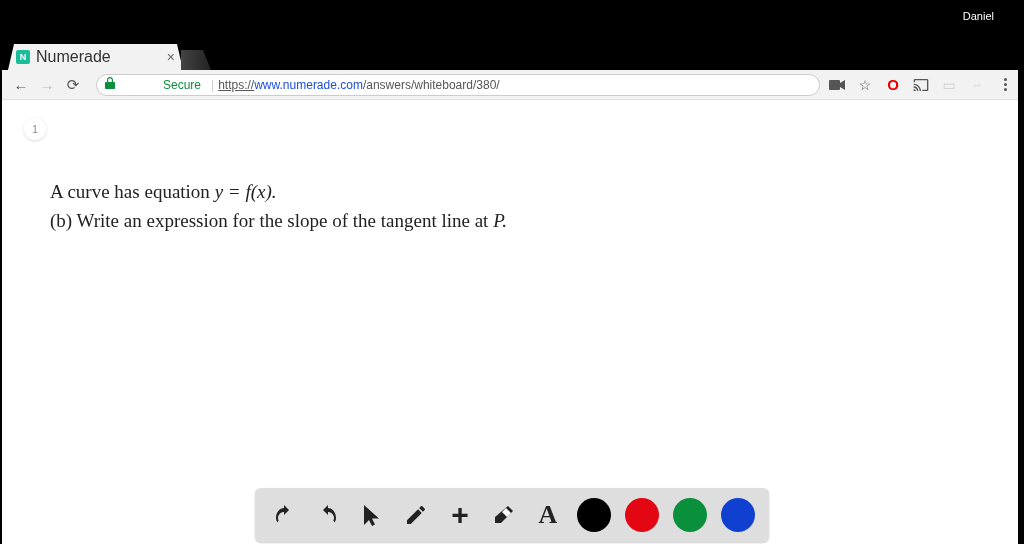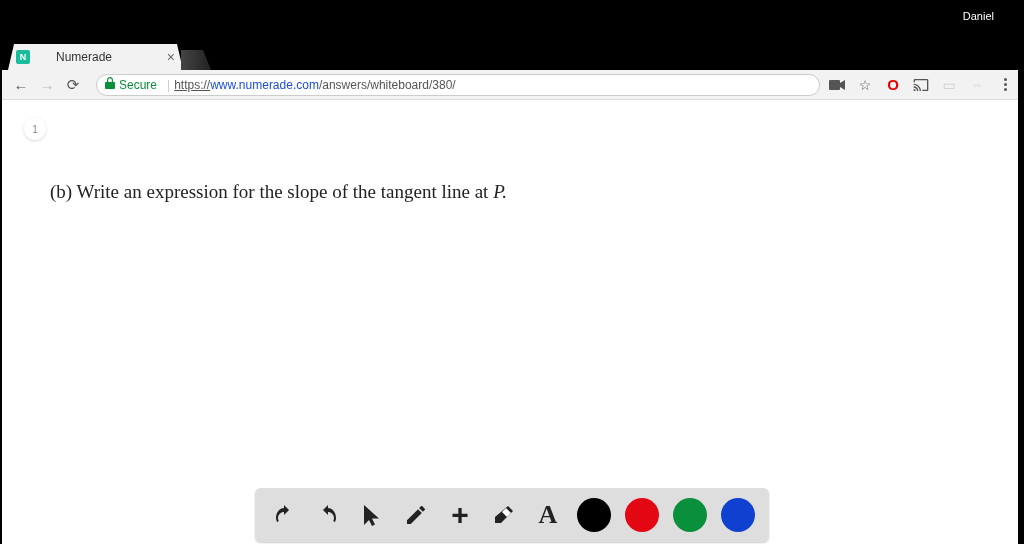--- a/index.html
+++ b/index.html
@@ -4,29 +4,29 @@
 <style>
   * { margin: 0; padding: 0; box-sizing: border-box; }
   body { font-family: Arial, sans-serif; background: #000; width: 1024px; height: 544px; overflow: hidden; position: relative; }
   
   .browser-chrome { background: #000; height: 40px; position: relative; }
   .profile-name { position: absolute; right: 30px; top: 10px; color: #fff; font-size: 11px; font-weight: normal; }
   
   .tab-bar { background: #000; height: 30px; display: flex; align-items: flex-end; padding-left: 8px; }
   .tab { background: #f2f2f2; height: 26px; width: 175px; border-radius: 3px 3px 0 0; display: flex; align-items: center; padding: 0 8px; position: relative; clip-path: polygon(6px 0, calc(100% - 6px) 0, 100% 100%, 0 100%); }
   .tab-favicon { width: 14px; height: 14px; background: #1abc9c; border-radius: 2px; display: flex; align-items: center; justify-content: center; color: #fff; font-size: 9px; font-weight: bold; margin-right: 6px; }
-  .tab-title { font-size: 12px; color: #333; flex: 1; margin-left: 20px; }
+  .tab-title { font-size: 16px; color: #333; flex: 1; }
   .tab-close { font-size: 14px; color: #666; cursor: pointer; }
   .tab-shadow { width: 30px; height: 20px; background: linear-gradient(to right, #444, #222); margin-left: -2px; clip-path: polygon(0 0, calc(100% - 8px) 0, 100% 100%, 0 100%); align-self: flex-end; }
   
   .addr-bar { background: #f2f2f2; height: 30px; display: flex; align-items: center; padding: 0 10px; border-bottom: 1px solid #ddd; }
   .nav-btn { width: 22px; height: 22px; display: flex; align-items: center; justify-content: center; color: #555; font-size: 15px; margin-right: 4px; cursor: pointer; }
   .nav-btn.disabled { color: #bbb; }
   .url-box { flex: 1; background: #fff; border: 1px solid #ccc; border-radius: 12px; height: 22px; display: flex; align-items: center; padding: 0 8px; margin: 0 8px; font-size: 12px; }
-  .secure-badge { color: #0a8f3c; display: flex; align-items: center; margin-right: 6px; }
+  .secure-badge { color: #0a8f3c; display: flex; align-items: center; margin-right: 6px; gap: 44px; }
   .lock-icon { margin-right: 4px; }
   .url-divider { color: #ccc; margin: 0 4px; }
   .url-text { color: #555; }
   .url-https { color: #555; text-decoration: underline; }
   .url-domain { color: #1d4ed8; }
   .right-icons { display: flex; align-items: center; gap: 10px; }
   .right-icon { width: 18px; height: 18px; display: flex; align-items: center; justify-content: center; color: #555; font-size: 14px; }
   .opera-icon { color: #e00; font-weight: bold; font-size: 15px; }
   .cast-icon svg { width: 16px; height: 16px; }
   .dots-icon { display: flex; flex-direction: column; gap: 2px; }
@@ -105,20 +105,23 @@
         </div>
     </div>
   </div>
 </div>
 
 <div class="page-content">
   <div class="page-badge">1</div>
 
   <div class="problem">
     <div>
+      <span>A curve has equation </span><span class="math-var">y = f(x).</span>
+    </div>
+    <div>
       <span>(b) Write an expression for the slope of the tangent line at </span><span class="math-var">P.</span>
     </div>
   </div>
 
   <div class="whiteboard-toolbar">
     <div class="wb-btn">
       <svg viewBox="0 0 24 24">
           <path fill="#222" d="M12 5V2L7 7l5 5V9c3.3 0 6 2.7 6 6 0 1-.3 2-.7 2.8l1.5 1.5C19.5 18 20 16.6 20 15c0-5.5-3.5-10-8-10z" transform="scale(-1,1) translate(-24,0)"></path>
         </svg>
     </div>

